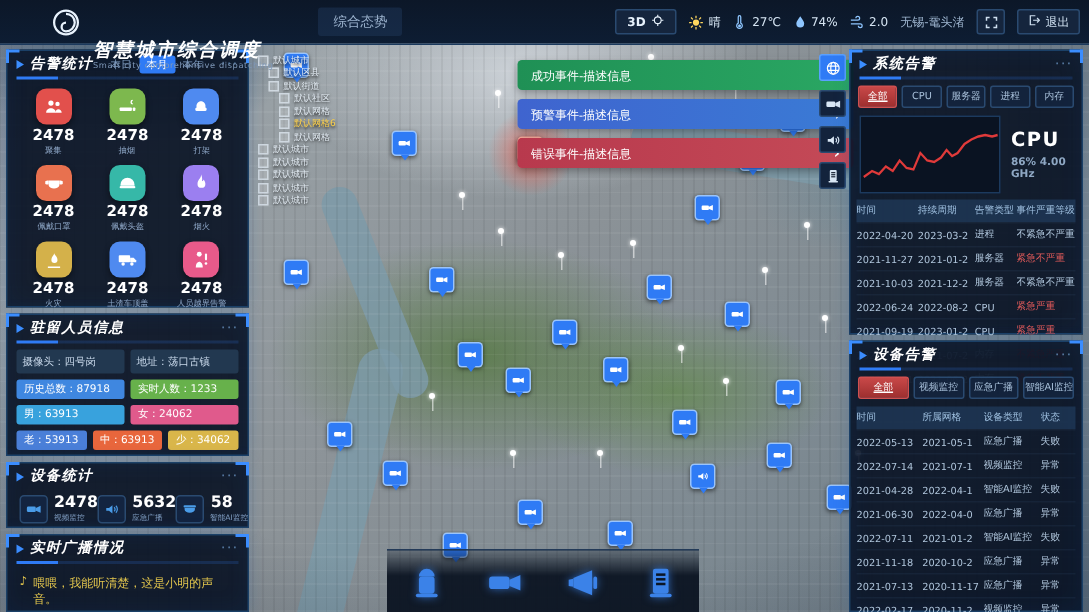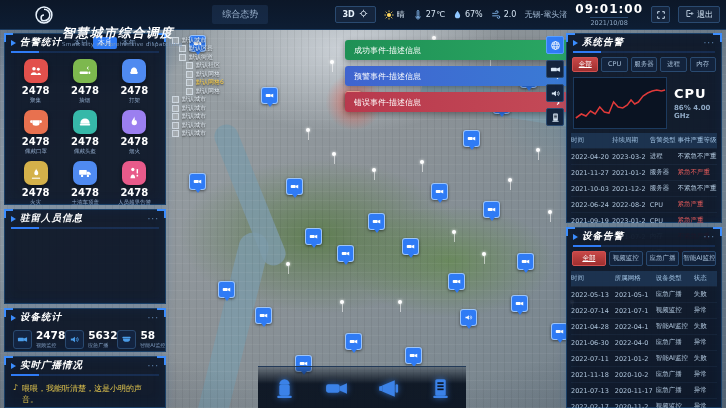--- a/index.html
+++ b/index.html
@@ -100,21 +100,21 @@
   .thead div{color:#9fc0e0 !important;}
   .trow div{font-size:6.5px;color:#b0c6dc;white-space:nowrap;overflow:hidden;box-sizing:border-box;padding-right:2px;}
   .sys .c0{width:28%;}.sys .c1{width:26%;}.sys .c2{width:19%;}.sys .c3{width:27%;}
   .dev .c0{width:30%;}.dev .c1{width:28%;}.dev .c2{width:26%;}.dev .c3{width:16%;}
   .sev{color:#e05a5a !important;}
   
   .toast{position:absolute;left:345px;width:206px;height:20px;border-radius:3px;display:flex;align-items:center;
          padding:0 9px;color:#fff;font-size:8px;justify-content:space-between;z-index:40;
          box-shadow:0 2px 6px rgba(0,0,0,.35);}
   .toast.success{background:linear-gradient(90deg,#1f9055,#2aa763);}
-  .toast.warning{background:linear-gradient(90deg,#3f64cf,#3a7bd5);}
+  .toast.warning{background:linear-gradient(90deg,#3f64cf,#3a7bd5);font-family:Liberation Serif, serif;}
   .toast.error{background:linear-gradient(90deg,#b8394d,#c44a57);}
   .toast .chev{font-size:10px;font-weight:bold;}
   
   .tree{position:absolute;left:172px;top:36px;width:72px;z-index:35;}
   .titem{display:flex;align-items:center;gap:3px;height:8.5px;color:#e4edf5;font-size:6px;
          text-shadow:0 1px 2px rgba(0,0,0,.85);}
   .titem .cb{width:5px;height:5px;border:1px solid #cfd8e0;background:rgba(255,255,255,.18);flex:0 0 auto;}
   .titem.hl{color:#ffd24a;}
   
   .strip{position:absolute;left:546px;top:36px;display:flex;flex-direction:column;gap:6px;z-index:45;}
@@ -195,38 +195,34 @@
           </svg>
         </span>
       <span>27℃</span>
     </span>
     <span class="wx">
       <span class="icb">
           <svg viewBox="0 0 24 24" width="9" height="9" aria-hidden="true">
             <path d="M12 2C8 8 5 11.5 5 15a7 7 0 0 0 14 0c0-3.5-3-7-7-13z" fill="currentColor"></path>
           </svg>
         </span>
-      <span>67%</span>
+      <span>74%</span>
     </span>
     <span class="wx">
       <span class="icb">
           <svg viewBox="0 0 24 24" width="10" height="10" aria-hidden="true">
             <g fill="none" stroke="currentColor" stroke-width="2">
               <path d="M3 8h11a3 3 0 1 0-3-3"></path>
               <path d="M3 14h15a3 3 0 1 1-3 3"></path>
             </g>
           </svg>
         </span>
       <span>2.0</span>
     </span>
     <span class="loc">无锡-鼋头渚</span>
-    <div class="clock">
-      <span class="t">09:01:00</span>
-      <span class="d">2021/10/08</span>
-    </div>
     <span class="hbtn">
         <svg viewBox="0 0 24 24" width="10" height="10" aria-hidden="true">
           <g fill="none" stroke="currentColor" stroke-width="2.4">
             <path d="M4 9V4h5"></path>
             <path d="M15 4h5v5"></path>
             <path d="M20 15v5h-5"></path>
             <path d="M9 20H4v-5"></path>
           </g>
         </svg>
       </span>
@@ -721,20 +717,33 @@
       </div>
   </div>
 
   <div class="panel" style="left:4px;top:209px;width:162px;height:95px;">
     <div class="phead">
       <span class="ptri"></span>
       <span class="ptitle">驻留人员信息</span>
       <span class="pmore">···</span>
     </div>
     <div class="pline"></div>
+    <div class="chiprow">
+      <span class="chip">摄像头：四号岗</span>
+      <span class="chip">地址：荡口古镇</span>
+    </div>
+    <div class="bars" id="person-bars">
+        <div class="bar w2" style="background: rgb(63, 135, 224);">历史总数：87918</div>
+        <div class="bar w2" style="background: rgb(103, 177, 75);">实时人数：1233</div>
+        <div class="bar w2" style="background: rgb(56, 162, 221);">男：63913</div>
+        <div class="bar w2" style="background: rgb(224, 90, 140);">女：24062</div>
+        <div class="bar w3" style="background: rgb(74, 127, 216);">老：53913</div>
+        <div class="bar w3" style="background: rgb(232, 102, 60);">中：63913</div>
+        <div class="bar w3" style="background: rgb(217, 182, 74);">少：34062</div>
+      </div>
   </div>
 
   <div class="panel" style="left:4px;top:308px;width:162px;height:44px;">
     <div class="phead">
       <span class="ptri"></span>
       <span class="ptitle">设备统计</span>
       <span class="pmore">···</span>
     </div>
     <div class="dstats" id="dev-stats">
         <div class="ditem">

